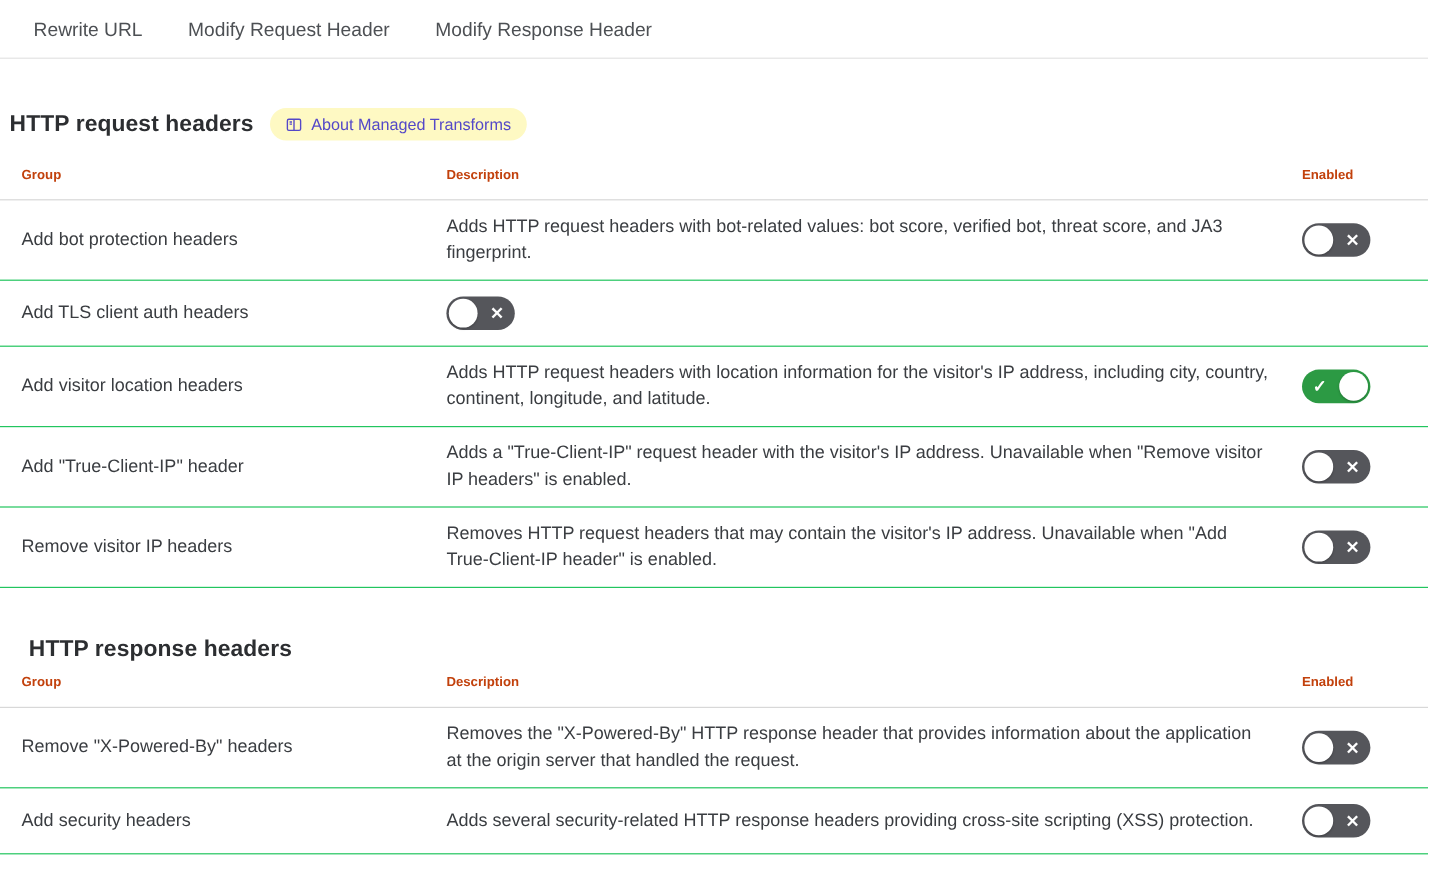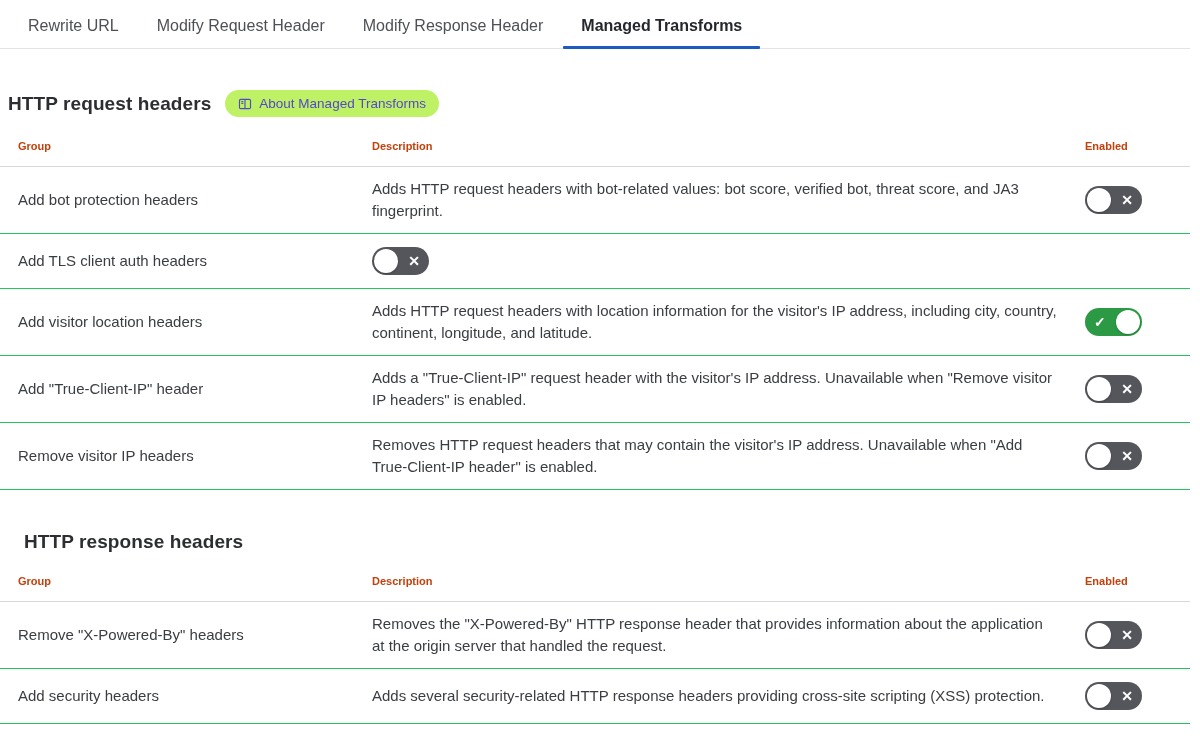--- a/index.html
+++ b/index.html
@@ -42,32 +42,32 @@
   }
 
   
   .sec-head {
     display: flex;
     align-items: center;
     gap: 14px;
     padding-left: 8px;
   }
   .sec-head.first { margin-top: 41px; margin-bottom: 13px; }
-  .sec-head.second { margin-top: 41px; margin-bottom: 12px; padding-left: 24px; }
+  .sec-head.second { margin-top: 41px; margin-bottom: 0; padding-left: 24px; }
   .sec-title {
     font-size: 19px;
     font-weight: 700;
     color: #2c2e31;
     letter-spacing: 0.1px;
   }
   .badge {
     display: inline-flex;
     align-items: center;
     gap: 7px;
-    background: #bef264;
+    background: #fef9c3;
     color: #5448c8;
     border: none;
     border-radius: 14px;
     height: 27px;
     padding: 0 13px;
     font-family: inherit;
     font-size: 13.5px;
     cursor: pointer;
   }
   .badge svg { display: block; }
@@ -139,21 +139,20 @@
 </style>
 </head>
 <body>
 
 <div class="page">
 
   <nav class="tabbar" id="tabbar">
       <button class="tab">Rewrite URL</button>
       <button class="tab">Modify Request Header</button>
       <button class="tab">Modify Response Header</button>
-      <button class="tab active">Managed Transforms</button>
     </nav>
 
   <section>
     <div class="sec-head first">
       <h2 class="sec-title">HTTP request headers</h2>
       <button class="badge">
         <span>
           <svg viewBox="0 0 16 16" width="14" height="14" fill="none" stroke="currentColor" stroke-width="1.3">
             <rect x="1.7" y="2.7" width="12.6" height="10.6" rx="1.4"></rect>
             <line x1="8" y1="2.7" x2="8" y2="13.3"></line>

